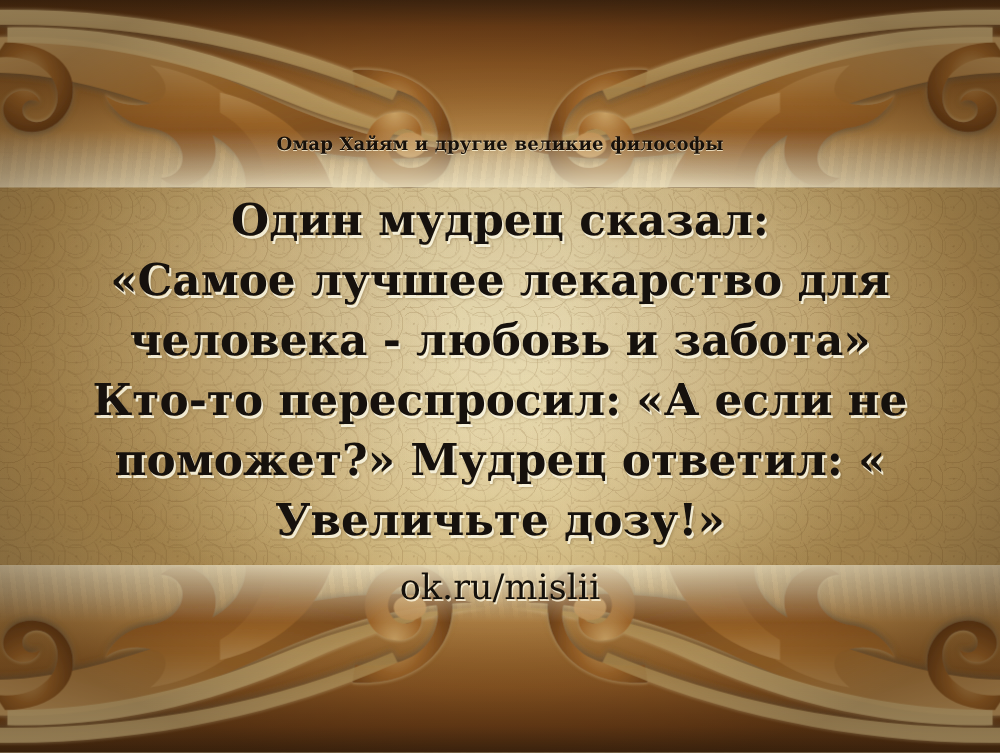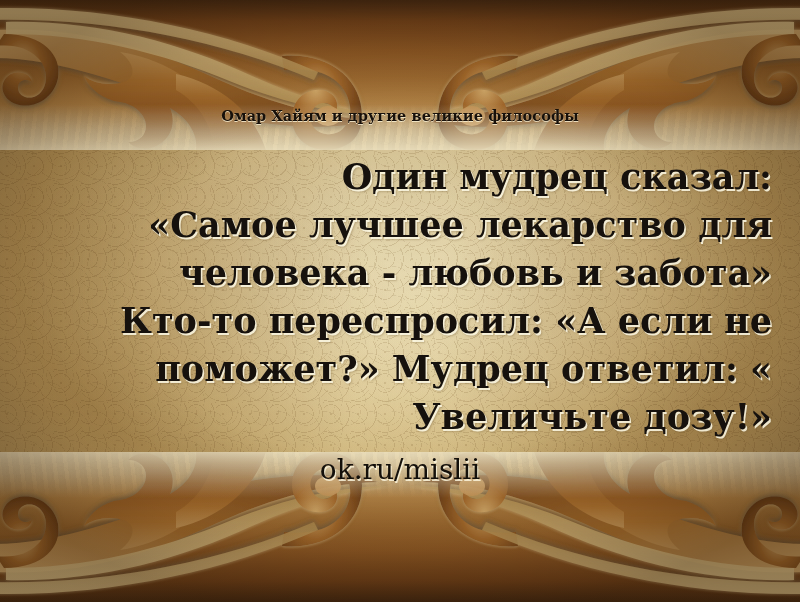--- a/index.html
+++ b/index.html
@@ -85,21 +85,21 @@
     font-family:"DejaVu Serif", serif;
     font-weight:700;
     font-size:14.5px;
     letter-spacing:.1px;
     color:#17100a;
     text-shadow:0 1px 0 rgba(255,248,220,.75);
   }
 
   #quote{
     position:absolute;top:153px;left:28px;width:744px;
-    text-align:right;
+    text-align:center;
     font-family:"DejaVu Serif", serif;
     font-weight:700;
     font-size:35px;
     line-height:48px;
     color:#16110d;
     text-shadow:1.5px 2px 0 rgba(255,252,232,.85), 2.5px 3px 2px rgba(120,96,56,.35);
     white-space:pre-line;
   }
 
   #source{

